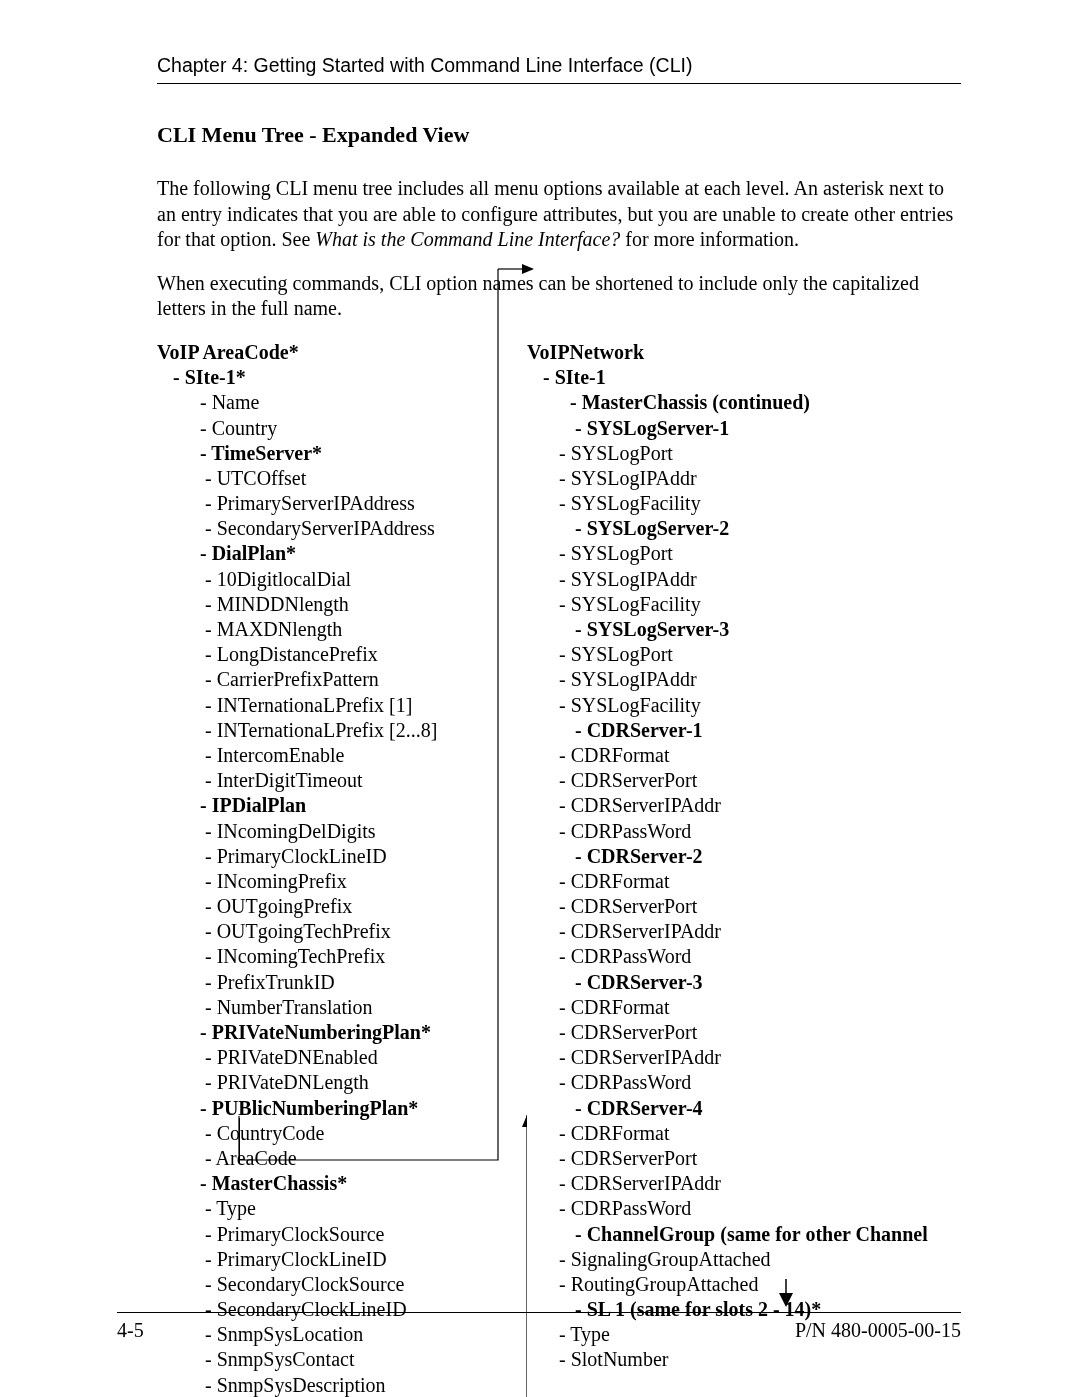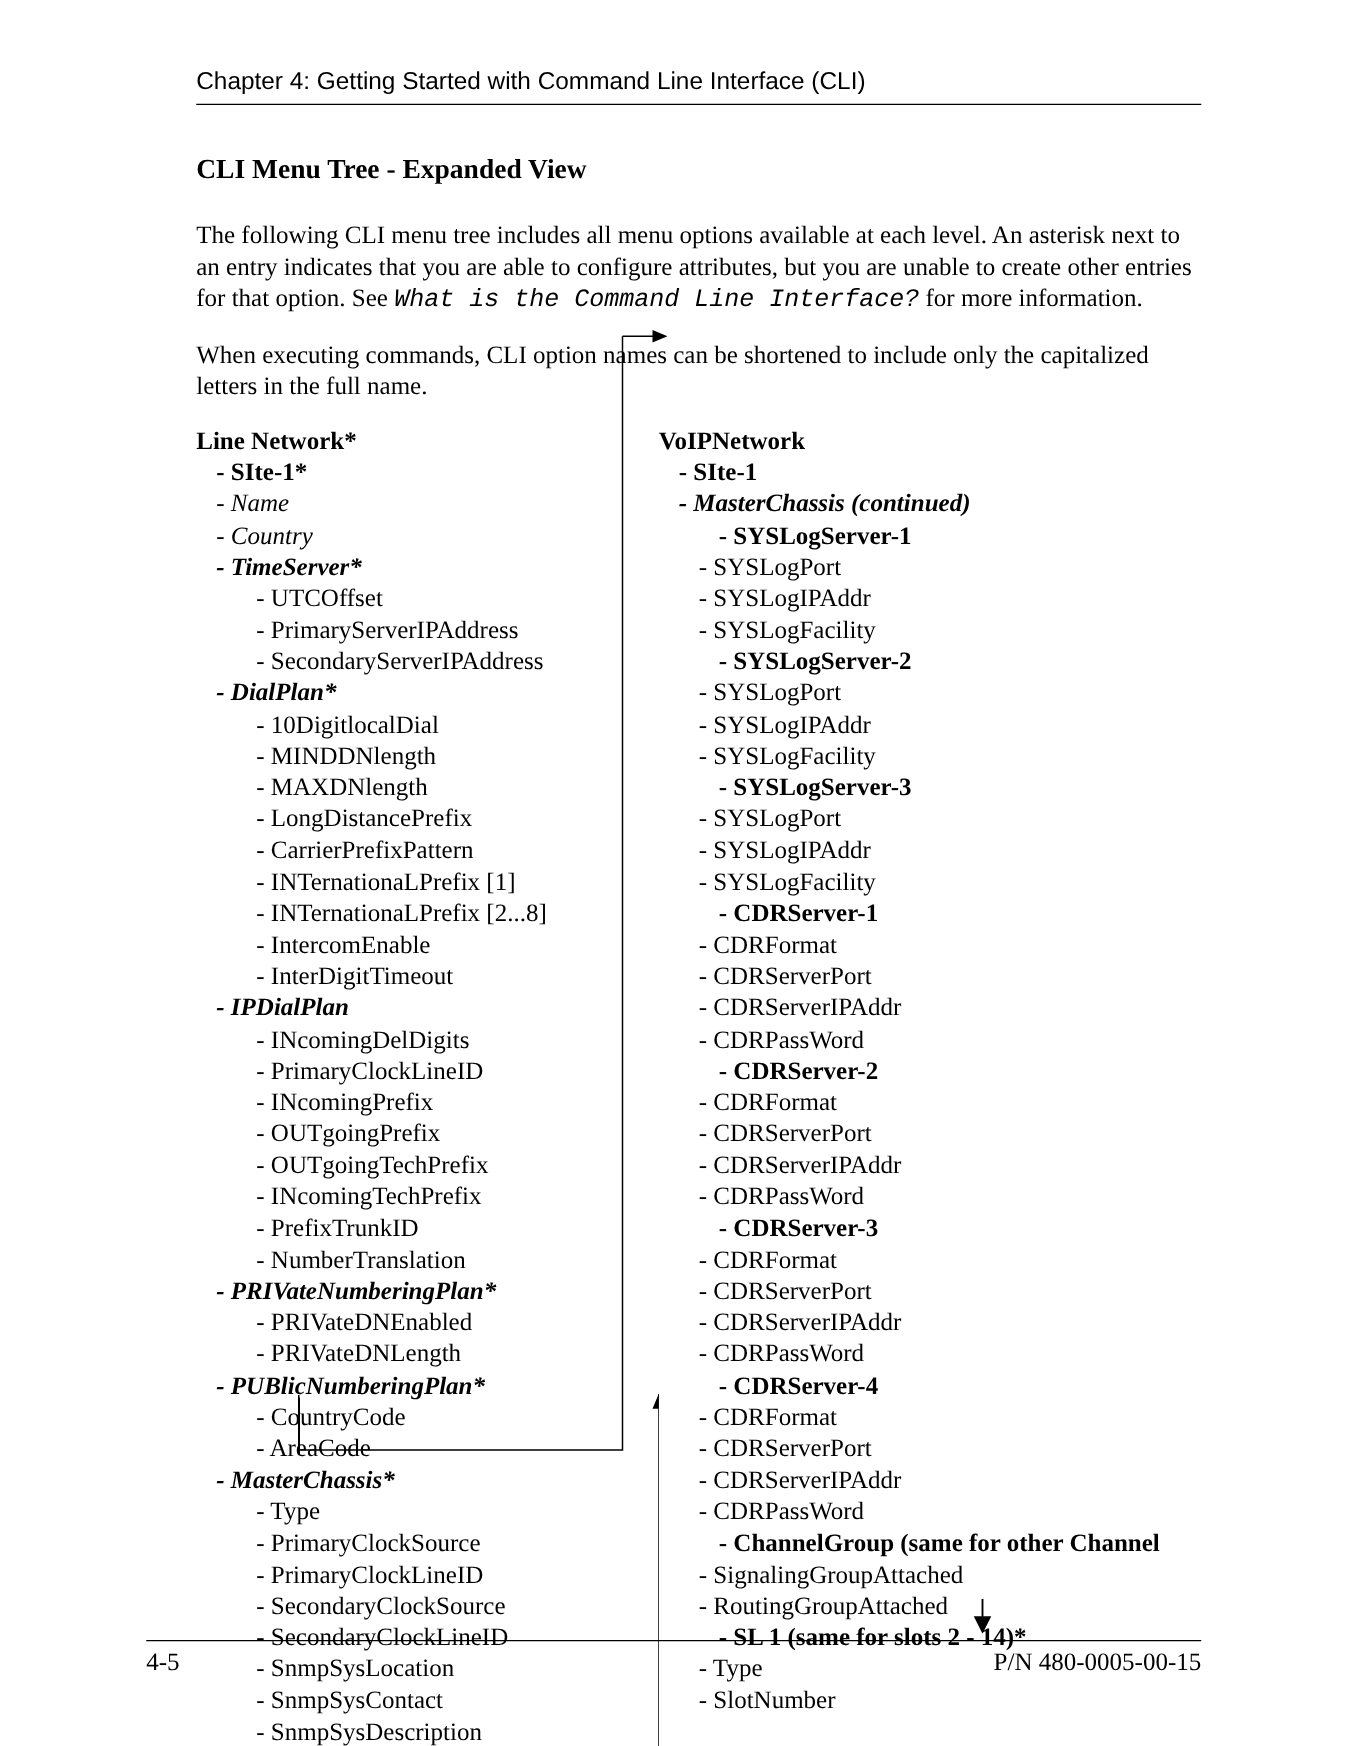--- a/index.html
+++ b/index.html
@@ -30,34 +30,34 @@
     font-size: 22px;
     font-family: Liberation Serif, serif;
     font-weight: bold;
     margin-bottom: 28px;
   }
   .body-text {
     font-size: 20px;
     line-height: 1.28;
     margin-bottom: 18px;
   }
-  .body-text .italic { font-style: italic; font-family: Liberation Mono, monospace; }
+  .body-text .italic { font-style: italic; }
   .columns {
     display: flex;
     gap: 0;
     margin-top: 6px;
     font-size: 20px;
     line-height: 1.26;
   }
   .col-left { width: 370px; }
   .col-right { flex: 1; position: relative; }
   .tree-line { white-space: pre; }
   .l0 { margin-left: 0; font-weight: bold; }
   .l1 { margin-left: 16px; }
-  .l2 { margin-left: 16px; font-style: italic; }
+  .l2 { margin-left: 43px; }
   .l3 { margin-left: 48px; }
   .l4 { margin-left: 32px; }
   .b { font-weight: bold; }
   .gnote { margin-left: 0; font-weight: bold; }
   .footer {
     position: absolute;
     left: 117px;
     right: 119px;
     bottom: 55px;
     border-top: 1px solid #000;
@@ -102,21 +102,21 @@
   <div class="section-title">CLI Menu Tree - Expanded View</div>
 
   <div class="body-text">
     <span>The following CLI menu tree includes all menu options available at each level. An asterisk next to an entry indicates that you are able to configure attributes, but you are unable to create other entries for that option. See </span><span class="italic">What is the Command Line Interface?</span><span> for more information.</span>
   </div>
 
   <div class="body-text">When executing commands, CLI option names can be shortened to include only the capitalized letters in the full name.</div>
 
   <div class="columns">
     <div class="col-left" id="col-left">
-        <div class="tree-line l0 b">Line Network*</div>
+        <div class="tree-line l0 b">VoIP AreaCode*</div>
         <div class="tree-line l1 b">- SIte-1*</div>
         <div class="tree-line l2">- Name</div>
         <div class="tree-line l2">- Country</div>
         <div class="tree-line l2 b">- TimeServer*</div>
         <div class="tree-line l3">- UTCOffset</div>
         <div class="tree-line l3">- PrimaryServerIPAddress</div>
         <div class="tree-line l3">- SecondaryServerIPAddress</div>
         <div class="tree-line l2 b">- DialPlan*</div>
         <div class="tree-line l3">- 10DigitlocalDial</div>
         <div class="tree-line l3">- MINDDNlength</div>

